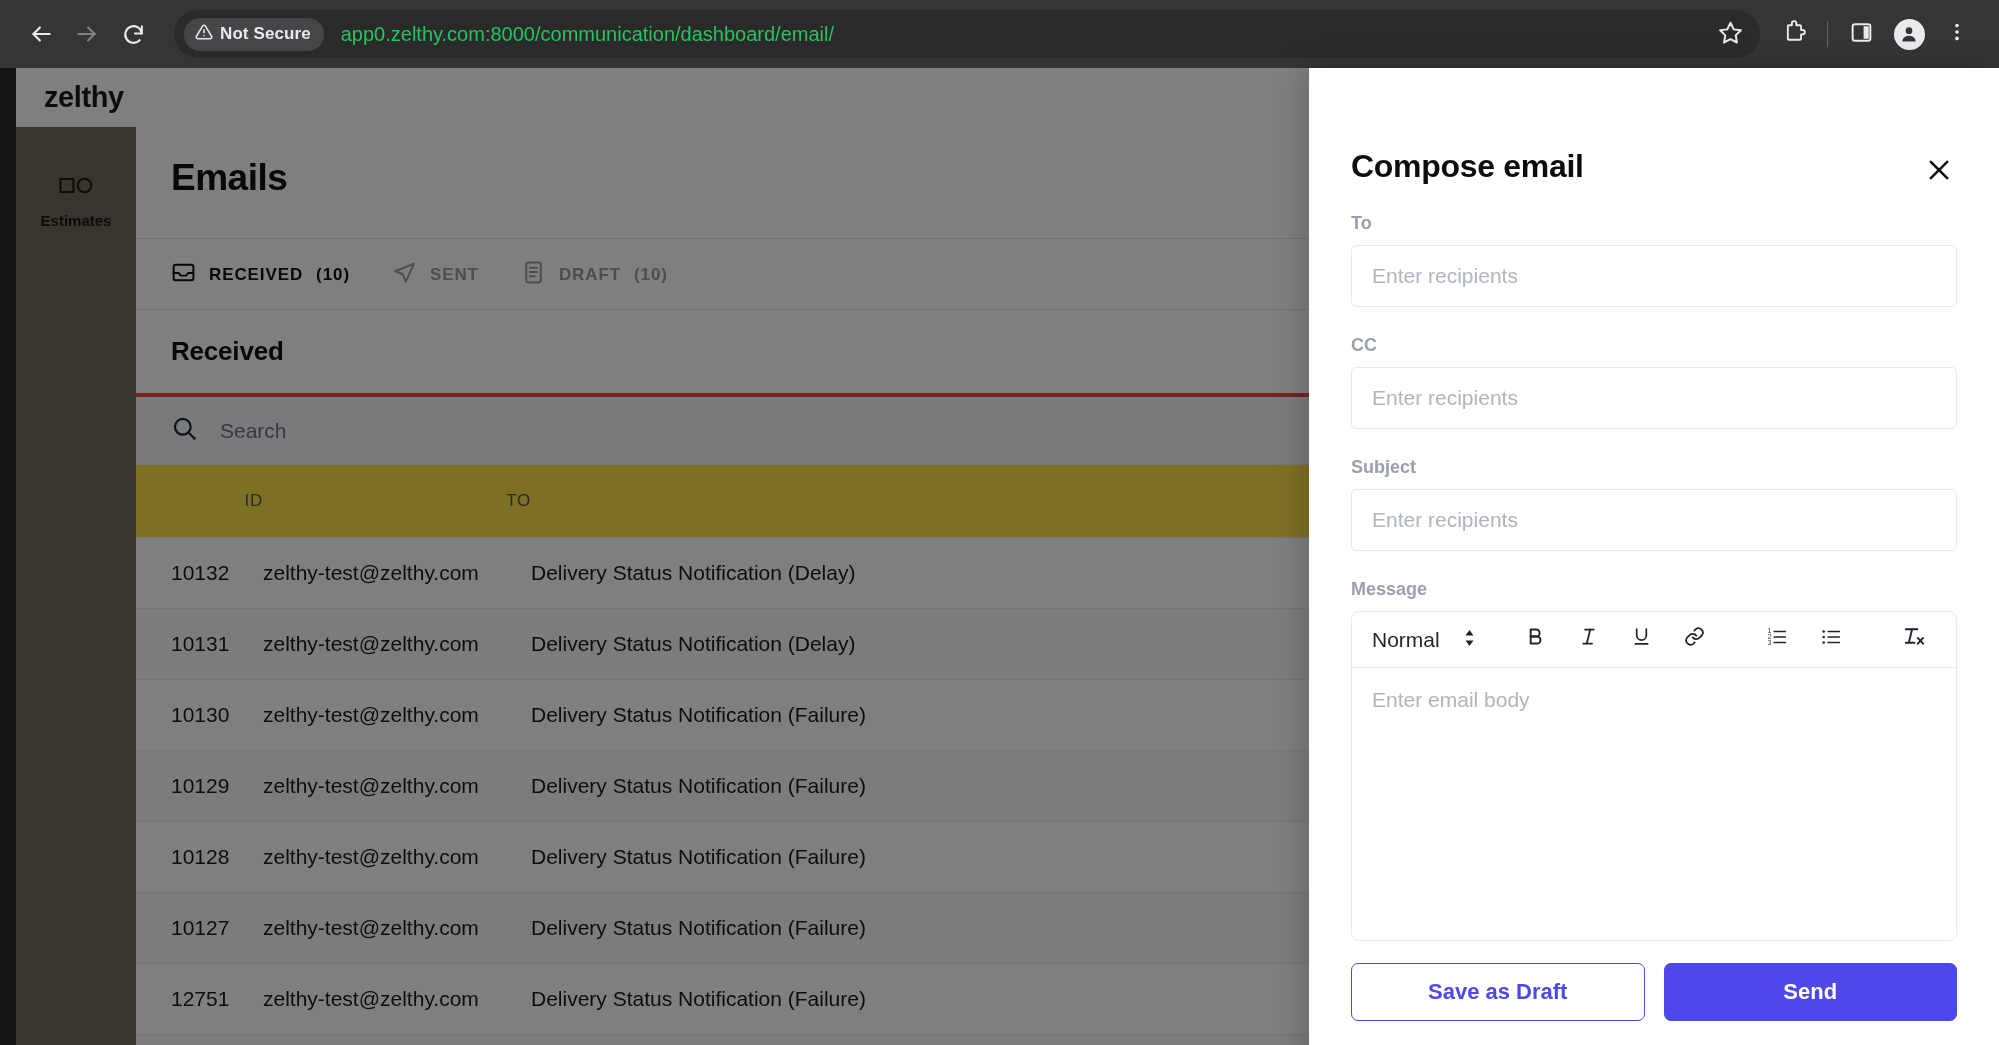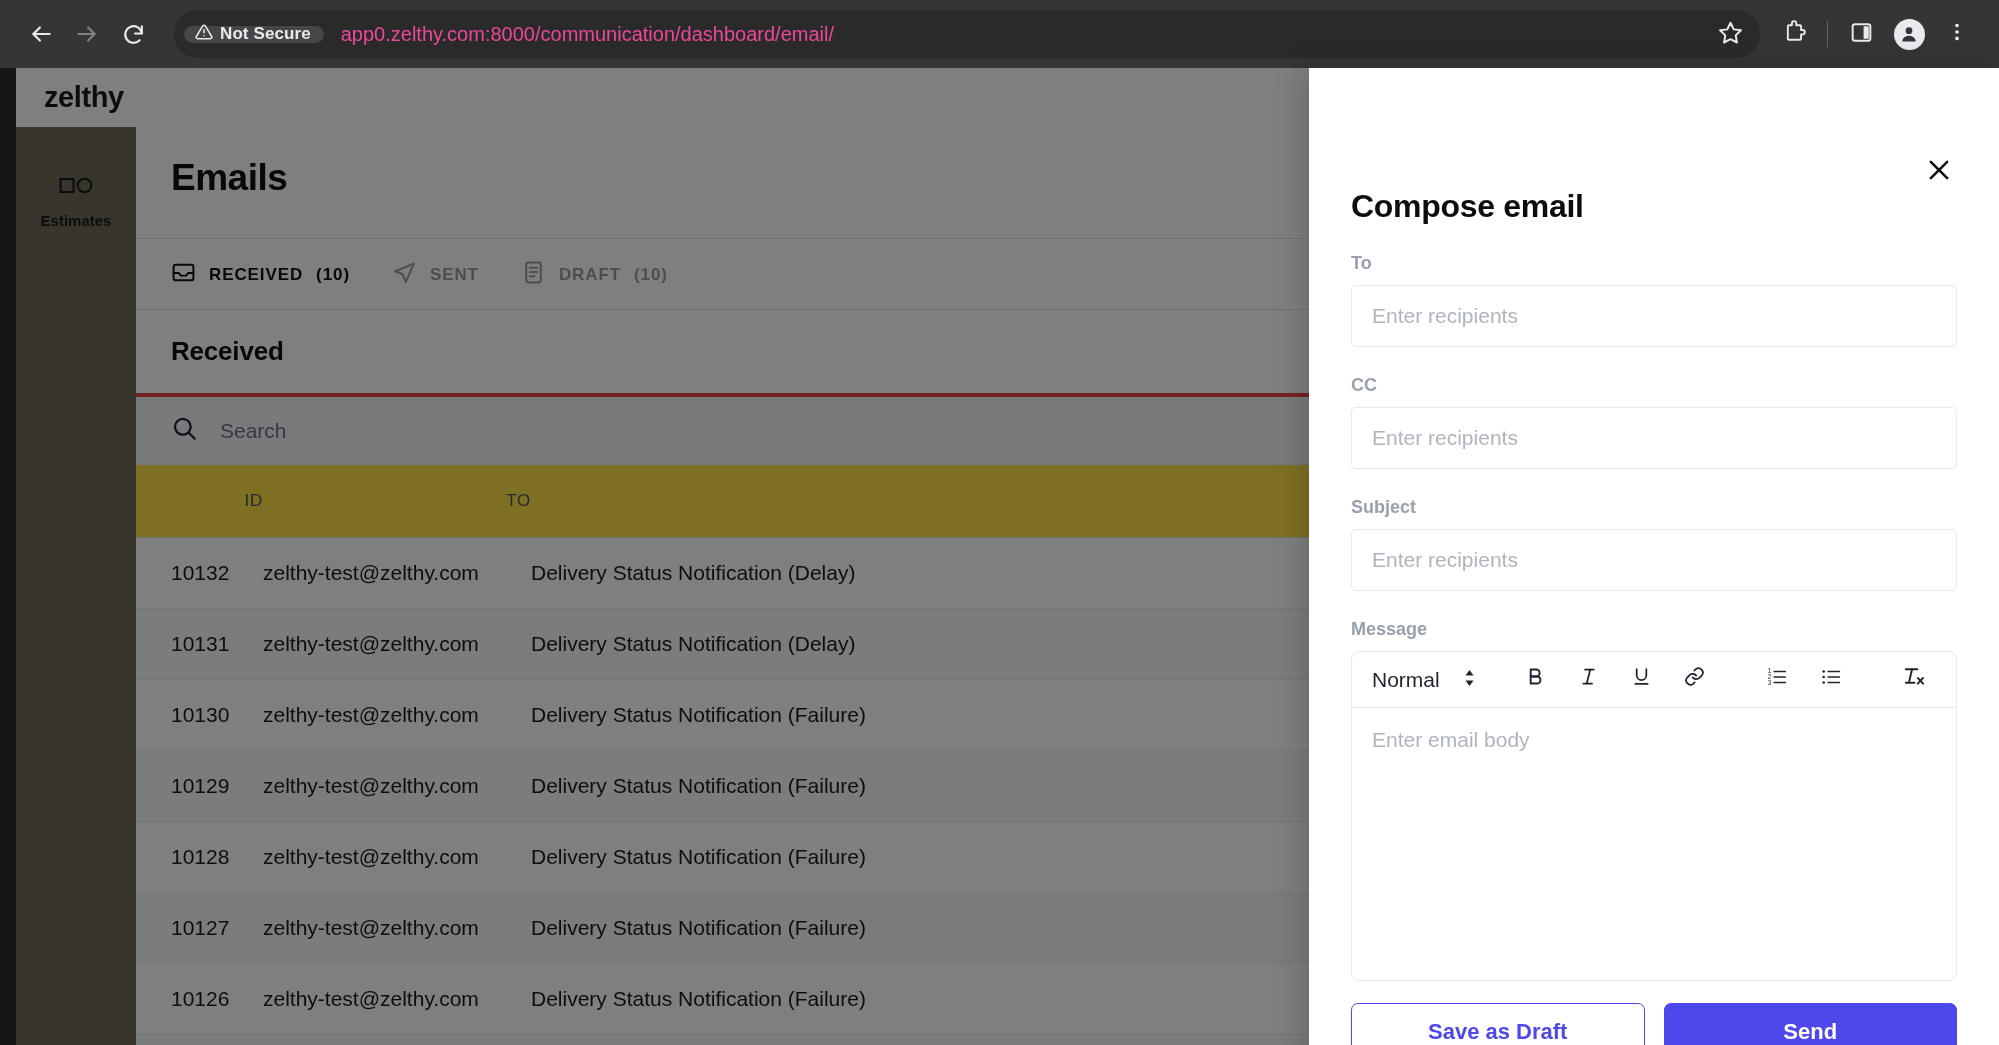--- a/index.html
+++ b/index.html
@@ -51,33 +51,33 @@
     align-items: center;
     padding: 0 8px 0 10px;
     min-width: 0;
   }
   .not-secure-chip {
     display: flex;
     align-items: center;
     gap: 7px;
     background: #444648;
     border-radius: 16px;
-    height: 17px;
+    height: 33px;
     padding: 0 13px 0 11px;
     flex: 0 0 auto;
   }
   .not-secure-chip .label {
     color: #e8eaed;
     font-size: 17px;
     font-weight: bold;
     white-space: nowrap;
     letter-spacing: 0.1px;
   }
   .url-text {
-    color: #ec4899;
+    color: #22c55e;
     font-size: 20px;
     margin-left: 17px;
     white-space: nowrap;
     overflow: hidden;
     text-overflow: ellipsis;
     flex: 1 1 auto;
   }
   .omni-icon {
     flex: 0 0 auto;
     width: 44px; height: 44px;
@@ -268,21 +268,20 @@
     right: 38px;
     width: 44px; height: 44px;
     display: flex; align-items: center; justify-content: center;
   }
   .compose-title {
     padding-top: 80px;
     font-size: 32px;
     font-weight: bold;
     color: #0d0d0d;
     letter-spacing: -0.3px;
-    margin-top: 40px;
   }
   .field-group { margin-top: 28px; }
   .field-label {
     font-size: 18px;
     font-weight: bold;
     color: #98a0ab;
     margin-bottom: 11px;
   }
   .field-box {
     width: 100%;
@@ -564,21 +563,21 @@
               <td class="col-id">10128</td>
               <td class="col-to">zelthy-test@zelthy.com</td>
               <td class="col-subj">Delivery Status Notification (Failure)</td>
             </tr>
             <tr>
               <td class="col-id">10127</td>
               <td class="col-to">zelthy-test@zelthy.com</td>
               <td class="col-subj">Delivery Status Notification (Failure)</td>
             </tr>
             <tr>
-              <td class="col-id">10126</td>
+              <td class="col-id">12751</td>
               <td class="col-to">zelthy-test@zelthy.com</td>
               <td class="col-subj">Delivery Status Notification (Failure)</td>
             </tr>
             <tr>
               <td class="col-id">10125</td>
               <td class="col-to">zelthy-test@zelthy.com</td>
               <td class="col-subj">Delivery Status Notification (Failure)</td>
             </tr>
           </tbody>
       </table>

